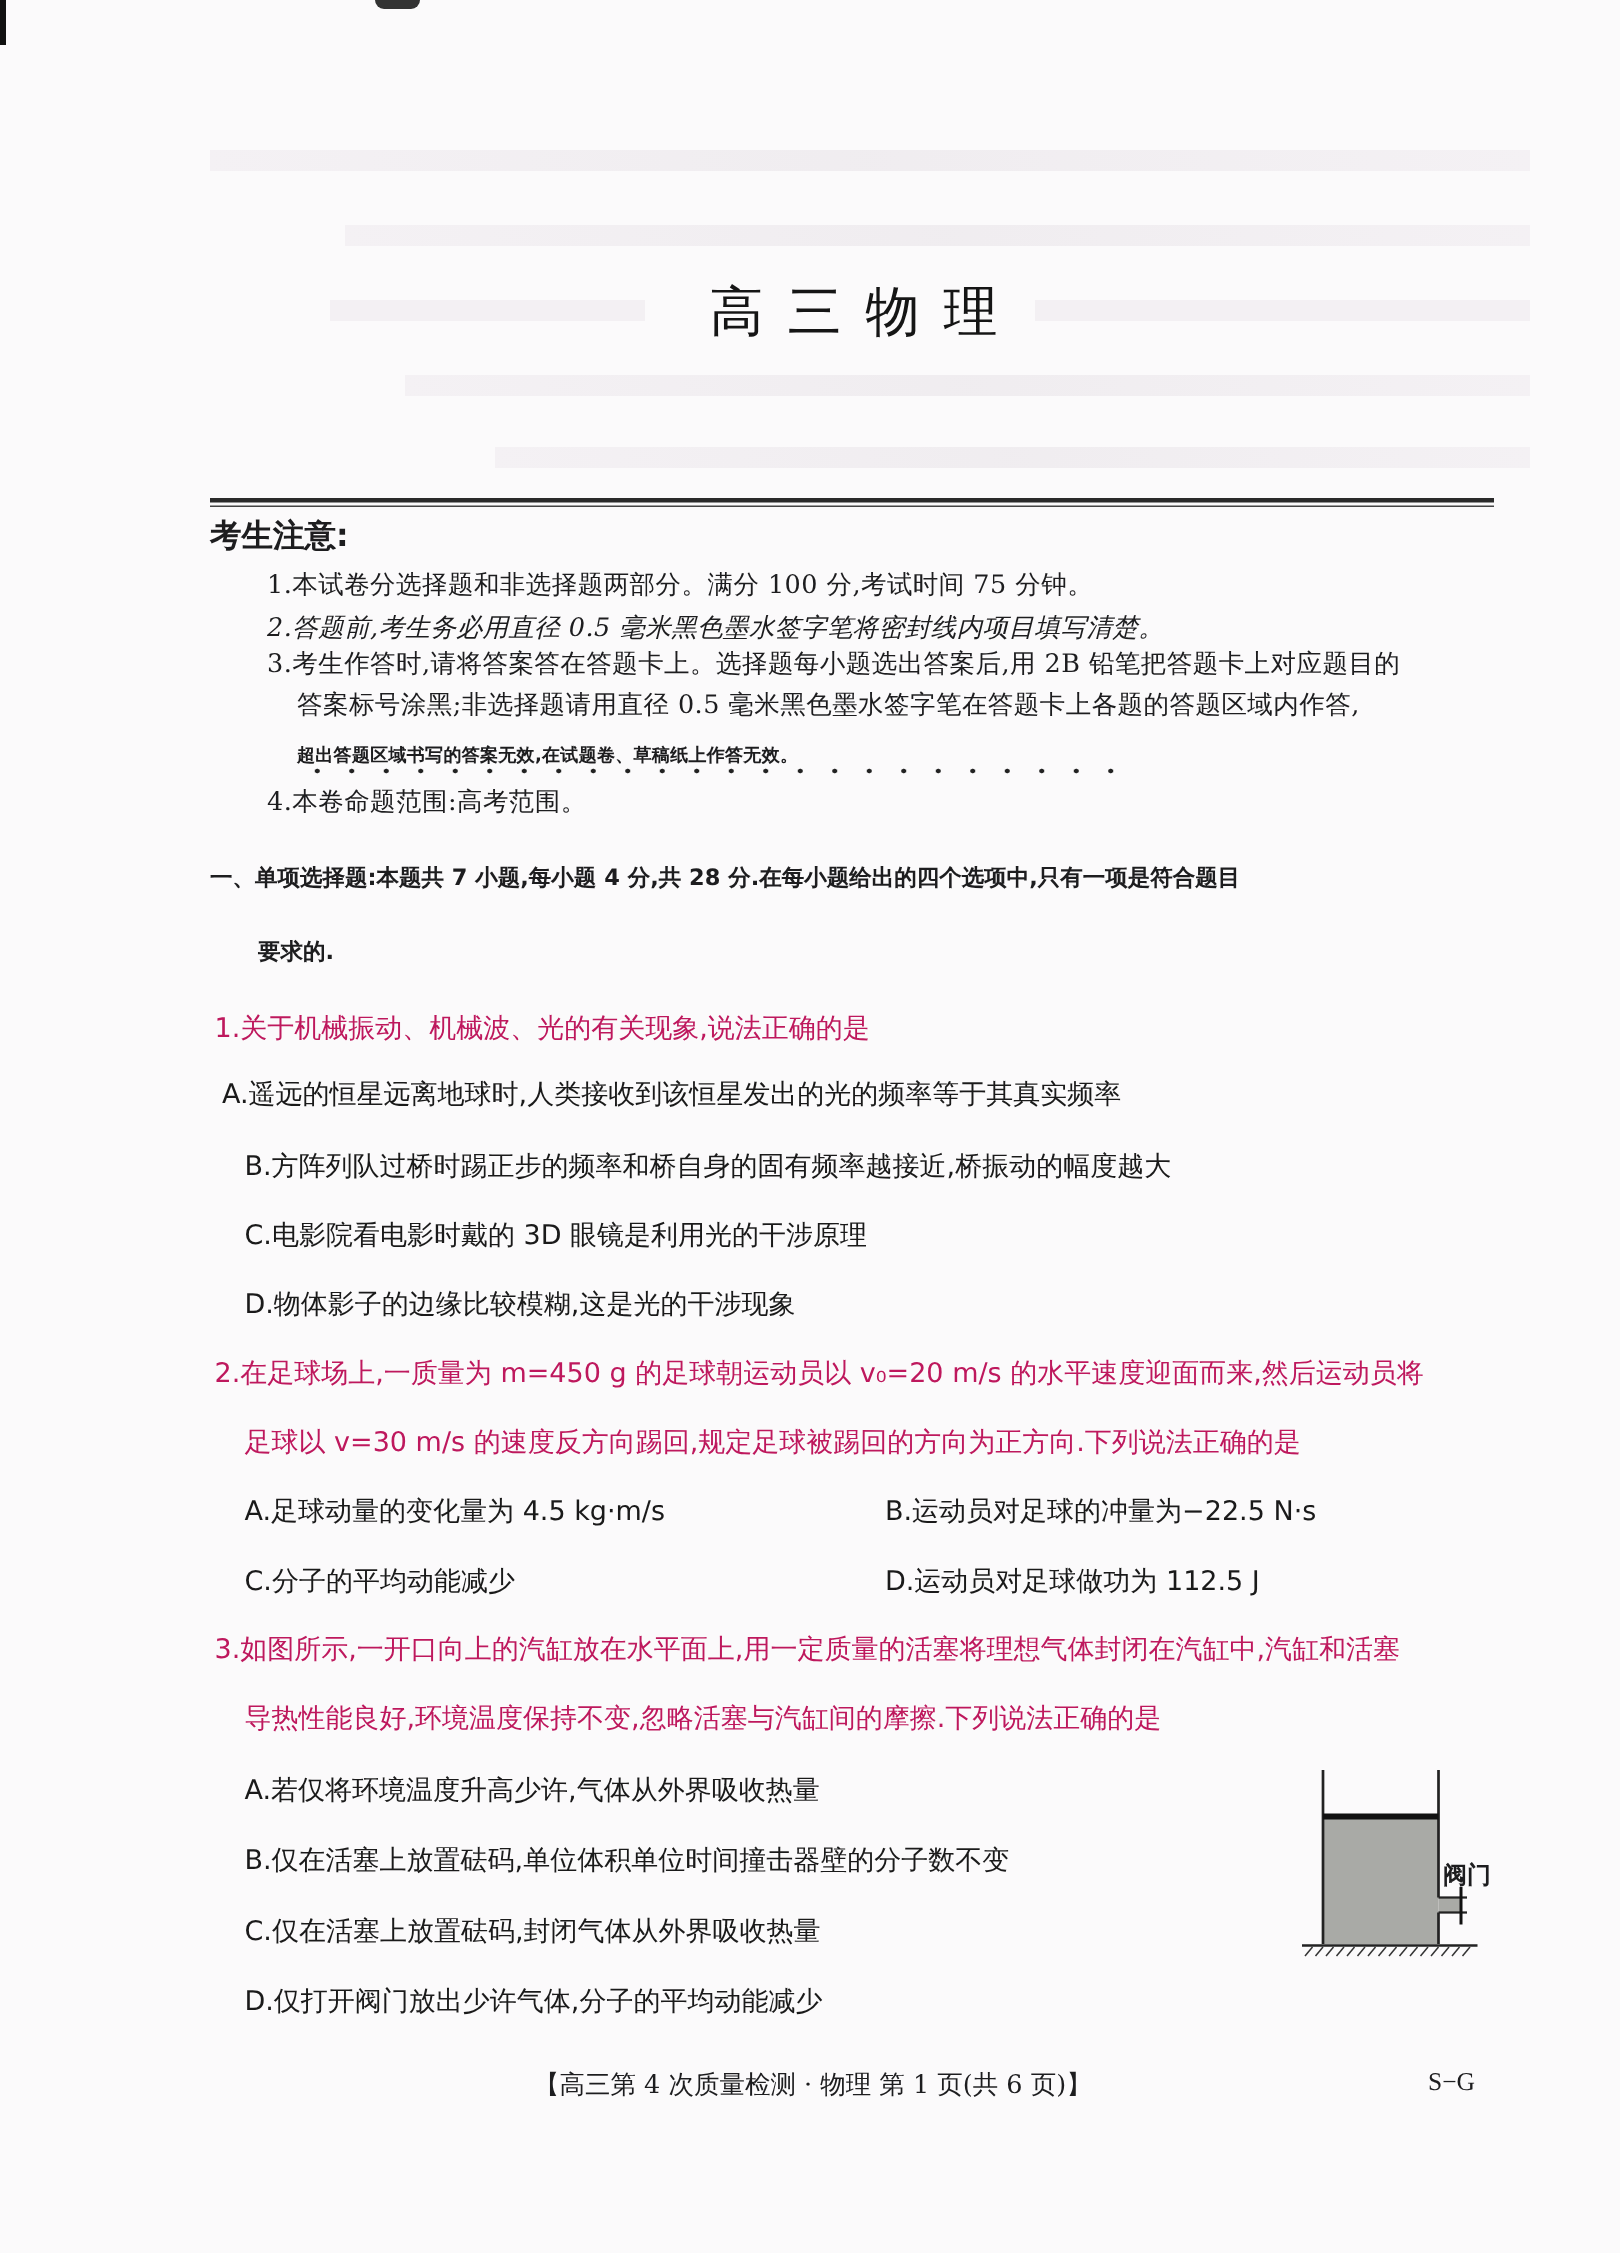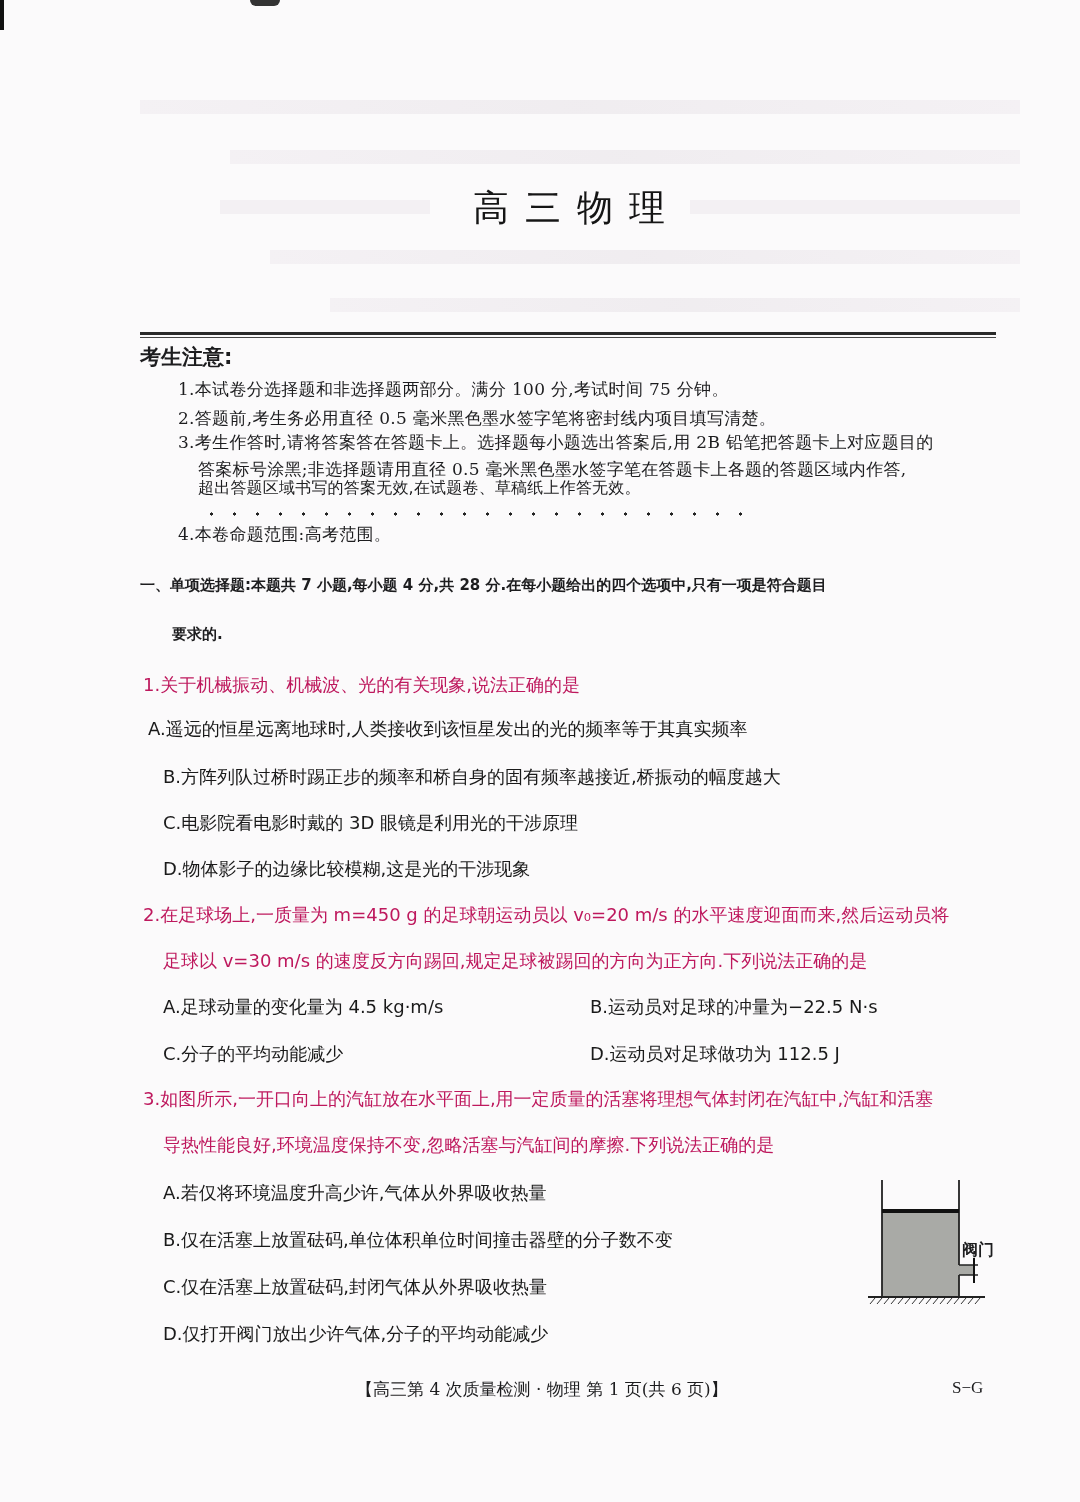--- a/index.html
+++ b/index.html
@@ -64,23 +64,23 @@
     }
     .notice-line {
       position: absolute;
       font-size: 17px;
       font-family: "DejaVu Serif", serif;
       white-space: nowrap;
       letter-spacing: 0.3px;
     }
     .notice-strong {
       position: absolute;
-      left: 198px; top: 478px;
-      font-size: 16px;
-      font-weight: normal;
+      left: 198px; top: 495px;
+      font-size: 12px;
+      font-weight: bold;
       font-family: "DejaVu Sans", sans-serif;
       white-space: nowrap;
       letter-spacing: 0.2px;
     }
     .dots {
       position: absolute;
       left: 200px; top: 510px;
       width: 560px; height: 8px;
       background-image: radial-gradient(circle, #222 1.4px, transparent 1.8px);
       background-size: 23px 8px;
@@ -135,21 +135,21 @@
 
 <div class="title">高三物理</div>
 
 <div class="rule">
   <div class="thick"></div>
   <div class="thin"></div>
 </div>
 
 <div class="notice-head">考生注意:</div>
 <div class="notice-line" style="left:178px;top:378px;">1.本试卷分选择题和非选择题两部分。满分 100 分,考试时间 75 分钟。</div>
-<div class="notice-line" style="left:178px;top:407px;">2.答题前,考生务必用直径 0.5 毫米黑色墨水签字笔将密封线内项目填写清楚。</div>
+<div class="notice-line" style="left:178px;top:407px;font-style:italic;">2.答题前,考生务必用直径 0.5 毫米黑色墨水签字笔将密封线内项目填写清楚。</div>
 <div class="notice-line" style="left:178px;top:431px;">3.考生作答时,请将答案答在答题卡上。选择题每小题选出答案后,用 2B 铅笔把答题卡上对应题目的</div>
 <div class="notice-line" style="left:198px;top:458px;">答案标号涂黑;非选择题请用直径 0.5 毫米黑色墨水签字笔在答题卡上各题的答题区域内作答,</div>
 <div class="notice-strong">超出答题区域书写的答案无效,在试题卷、草稿纸上作答无效。</div>
 <div class="dots"></div>
 <div class="notice-line" style="left:178px;top:523px;">4.本卷命题范围:高考范围。</div>
 
 <div class="section-head" style="left:140px;top:576px;">一、单项选择题:本题共 7 小题,每小题 4 分,共 28 分.在每小题给出的四个选项中,只有一项是符合题目</div>
 <div class="section-head" style="left:172px;top:625px;">要求的.</div>
 
 <div class="q" style="left:143px;top:673px;">1.关于机械振动、机械波、光的有关现象,说法正确的是</div>

